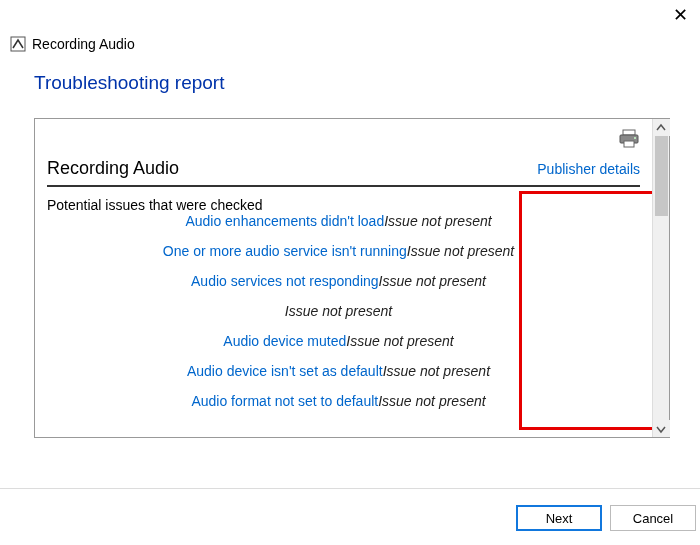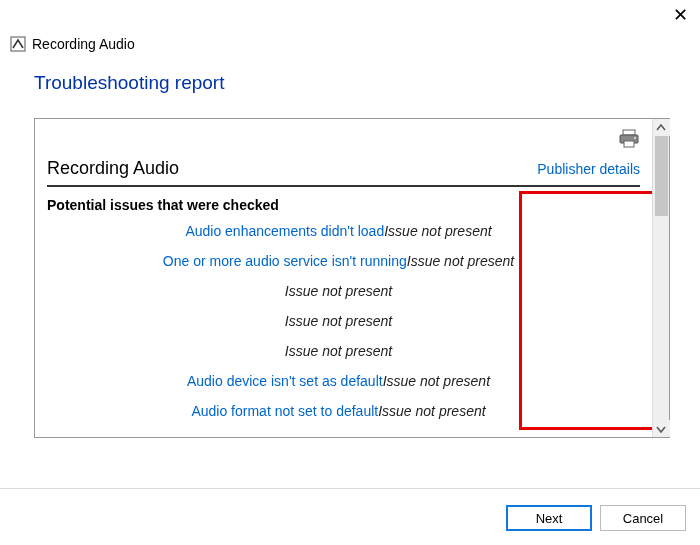--- a/index.html
+++ b/index.html
@@ -72,23 +72,22 @@
     .section-title {
       font-size: 18px;
       font-weight: 400;
     }
     .publisher-link {
       color: #0066cc;
       font-size: 14px;
       cursor: pointer;
     }
     .issues-heading {
-      font-weight: 700;
-      font-size: 14px;
-      margin-bottom: 10px;
+      font-weight: 400;
+      font-size: 14px;
     }
     .highlight-box {
       position: absolute;
       border: 3px solid #e60000;
       left: 484px;
       top: 72px;
       width: 156px;
       height: 239px;
       pointer-events: none;
     }
@@ -137,21 +136,21 @@
     }
     .scroll-track {
       flex: 1;
       display: flex;
       flex-direction: column;
       align-items: center;
     }
     .buttons-row {
       position: absolute;
       bottom: 14px;
-      right: 14px;
+      right: 4px;
       display: flex;
       gap: 8px;
     }
     .btn {
       min-width: 86px;
       height: 26px;
       font-size: 13px;
       background: #fff;
       border: 1px solid #bbb;
       cursor: pointer;
@@ -209,26 +208,28 @@
       <div id="issues-list">
           <div class="issue-row">
             <span class="issue-name">Audio enhancements didn't load</span>
             <span class="issue-status">Issue not present</span>
           </div>
           <div class="issue-row">
             <span class="issue-name">One or more audio service isn't running</span>
             <span class="issue-status">Issue not present</span>
           </div>
           <div class="issue-row">
-            <span class="issue-status">Issue not present</span>
-          </div>
-          <div class="issue-row">
-            <span class="issue-status">Issue not present</span>
-          </div>
-          <div class="issue-row">
+            <span class="issue-name">Audio services not responding</span>
+            <span class="issue-status">Issue not present</span>
+          </div>
+          <div class="issue-row">
+            <span class="issue-status">Issue not present</span>
+          </div>
+          <div class="issue-row">
+            <span class="issue-name">Audio device muted</span>
             <span class="issue-status">Issue not present</span>
           </div>
           <div class="issue-row">
             <span class="issue-name">Audio device isn't set as default</span>
             <span class="issue-status">Issue not present</span>
           </div>
           <div class="issue-row">
             <span class="issue-name">Audio format not set to default</span>
             <span class="issue-status">Issue not present</span>
           </div>

